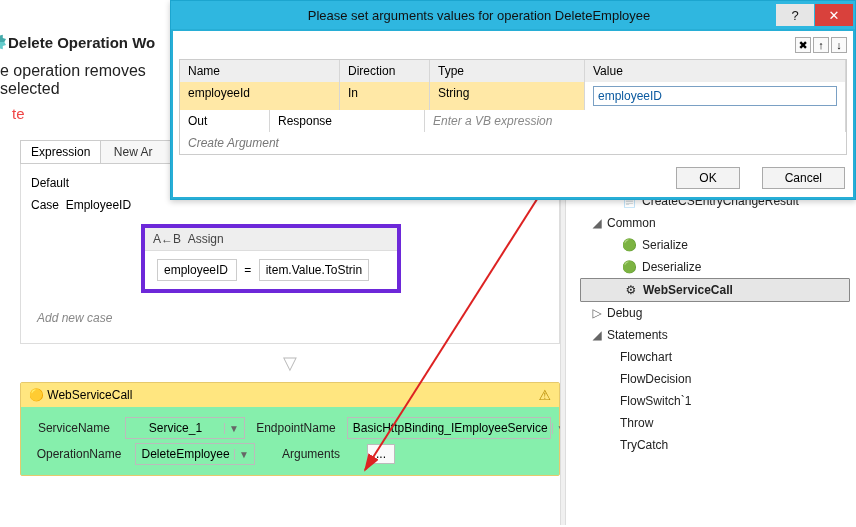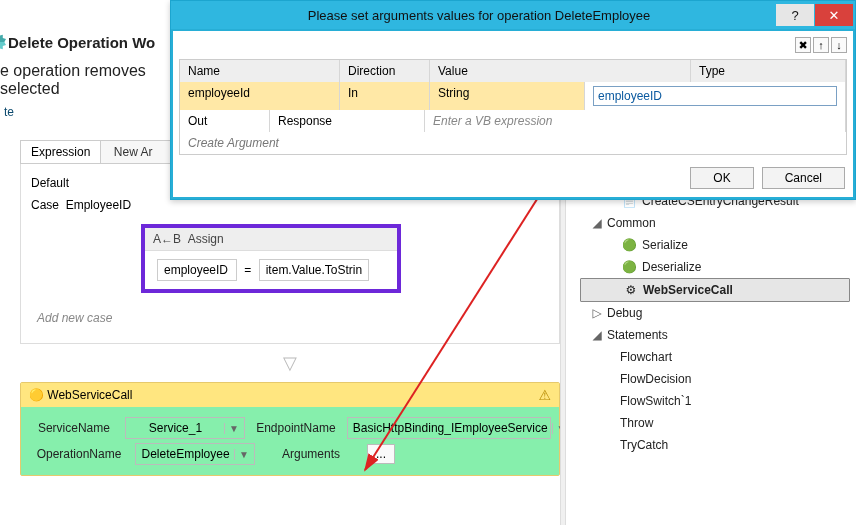--- a/index.html
+++ b/index.html
@@ -1,20 +1,20 @@
 <!DOCTYPE html>
 <html><head>
 <meta charset="utf-8">
 <style>
   * { box-sizing: border-box; font-family: "Segoe UI", Tahoma, sans-serif; }
   html, body { margin:0; padding:0; width:856px; height:527px; background:#fff; overflow:hidden; }
   .bg-left { position:absolute; left:0; top:0; width:170px; height:120px; }
   .bg-title { position:absolute; left:8px; top:34px; font-size:15px; font-weight:600; color:#222; }
   .bg-desc  { position:absolute; left:0; top:62px; font-size:16px; color:#222; }
-  .bg-te    { position:absolute; left:4px; top:105px; font-size:12px; color:#0c4a6e; }
+  .bg-te    { position:absolute; left:12px; top:105px; font-size:15px; color:#ef4444; }
 
   
   .wf-area { position:absolute; left:20px; top:140px; width:540px; height:380px; }
   .wf-tabs { border:1px solid #ccc; background:#f7f7f7; }
   .wf-tab { display:inline-block; padding:4px 10px; font-size:12px; border-right:1px solid #ccc; background:#fff; }
   .wf-tab2 { display:inline-block; padding:4px 8px; font-size:12px; color:#333; }
   .wf-body { border:1px solid #ddd; border-top:none; padding:8px 10px; background:#fff; }
   .wf-default { font-size:12px; margin:4px 0 8px 0; }
   .wf-case { font-size:12px; margin:4px 0 12px 0; }
   .assign-card { margin:8px auto 8px 110px; width:260px; border:4px solid #6d28d9; background:#fff; }
@@ -62,21 +62,21 @@
   .gcell { border-right:1px solid #d6d6d6; padding:4px 8px; font-size:12px; }
   .c-name { width:160px; }
   .c-dir  { width:90px; }
   .c-type { width:155px; }
   .c-val  { flex:1; }
   .g-row.selected .c-name, .g-row.selected .c-dir, .g-row.selected .c-type { background:#ffe8a6; }
   .g-row.selected .c-val, .val-input { background:#fff; }
   .val-input { border:1px solid #7aa0c4; padding:2px 4px; font-size:12px; color:#0b5aa0; width:100%; }
   .placeholder { color:#888; font-style:italic; }
   .create-arg { font-style:italic; color:#777; padding:4px 8px; font-size:12px; }
-  .dlg-footer { position:absolute; right:8px; bottom:8px; display:flex; gap:8px; }
+  .dlg-footer { position:absolute; right:8px; bottom:8px; display:flex; gap:22px; }
   .winbtn { border:1px solid #aaa; background:#f3f3f3; padding:3px 22px; font-size:12px; }
 
   
   .anno { position:absolute; left:0; top:0; width:856px; height:527px; pointer-events:none; z-index:5; }
   .redrect { position:absolute; border:2px solid #d22; }
 
   .split { position:absolute; left:560px; top:130px; width:6px; height:395px; background:#f0f0f0; border-left:1px solid #ddd; border-right:1px solid #ddd; }
 
   .cog-icon { width:16px; height:16px; position:absolute; left:-10px; top:34px; background:conic-gradient(#4aa 0 25%, #6cc 0 50%, #4aa 0 75%, #6cc 0 100%); clip-path: polygon(50% 0, 60% 10%, 80% 5%, 80% 25%, 100% 32%, 90% 50%, 100% 68%, 80% 75%, 80% 95%, 60% 90%, 50% 100%, 40% 90%, 20% 95%, 20% 75%, 0 68%, 10% 50%, 0 32%, 20% 25%, 20% 5%, 40% 10%); }
 </style>
@@ -209,22 +209,22 @@
   <div class="dlg-inner">
     <div class="dlg-tools">
       <div class="tool">✖</div>
       <div class="tool">↑</div>
       <div class="tool">↓</div>
     </div>
     <div class="grid">
       <div class="g-head">
         <div class="gcell c-name">Name</div>
         <div class="gcell c-dir">Direction</div>
+        <div class="gcell c-type">Type</div>
         <div class="gcell c-val">Value</div>
-        <div class="gcell c-type">Type</div>
       </div>
       <div class="g-row selected">
         <div class="gcell c-name">employeeId</div>
         <div class="gcell c-dir">In</div>
         <div class="gcell c-type">String</div>
         <div class="gcell c-val">
             <div class="val-input">employeeID</div>
           </div>
       </div>
       <div class="g-row">

